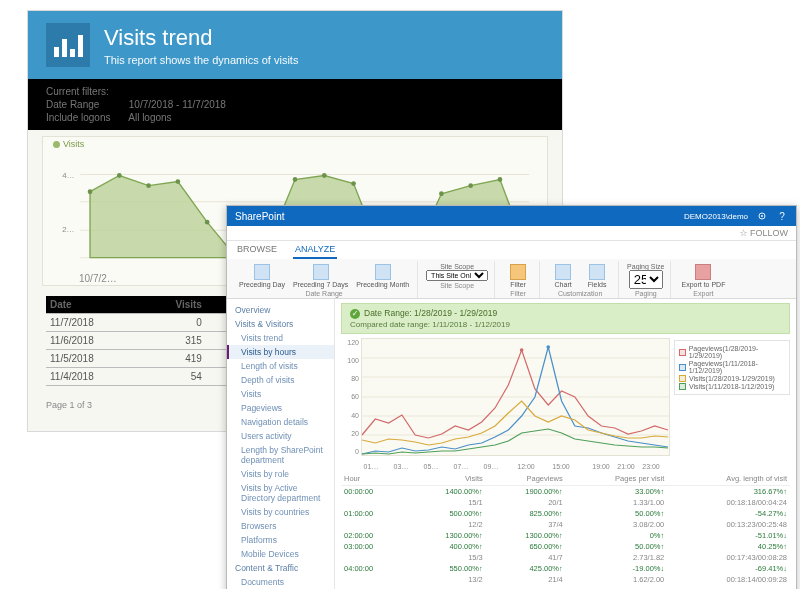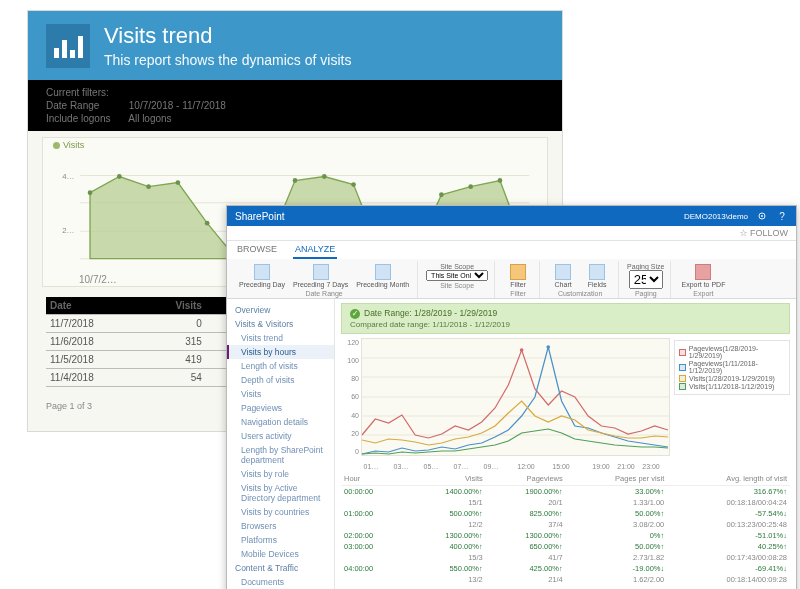--- a/index.html
+++ b/index.html
@@ -2,21 +2,21 @@
 <html><head>
 <meta charset="utf-8">
 <style>
   *{box-sizing:border-box;margin:0;padding:0;font-family:Arial,Helvetica,sans-serif}
   body{width:800px;height:589px;background:#fff;position:relative;overflow:hidden;font-size:10px;color:#555}
   
   .win-back{position:absolute;left:27px;top:10px;width:536px;height:422px;border:1px solid #d9d9d9;background:#f7f7f2}
   .hdr{background:#3d97c8;color:#fff;padding:12px 18px;display:flex;align-items:center;gap:14px}
   .hdr .logo{width:44px;height:44px;background:#2c7bab;display:flex;align-items:center;justify-content:center}
   .hdr h1{font-size:22px;font-weight:300}
-  .hdr .sub{font-size:14px;margin-top:3px;opacity:.95}
+  .hdr .sub{font-size:11px;margin-top:3px;opacity:.95}
   .filters{background:#000000;padding:6px 18px;font-size:10px;color:#777}
   .filters div{padding:1px 0}
   .filters .lbl{display:inline-block;width:80px}
   .chart-area{background:#fbfbf6;margin:6px 14px;border:1px solid #e4e2d5;padding:4px 8px 2px 8px;position:relative;height:150px}
   .chart-legend{font-size:9px;color:#7a9a4a;position:absolute;left:10px;top:2px}
   .chart-legend .sw{display:inline-block;width:7px;height:7px;background:#9abb6a;border-radius:50%;margin-right:3px;vertical-align:middle}
   .tbl{margin:10px 18px 0 18px}
   .tbl table{width:62%;border-collapse:collapse;font-size:10px}
   .tbl th,.tbl td{border-bottom:1px solid #bbb;padding:3px 4px;text-align:right}
   .tbl th:first-child,.tbl td:first-child{text-align:left}
@@ -361,21 +361,21 @@
               <td>15/1</td>
               <td>20/1</td>
               <td>1.33/1.00</td>
               <td>00:18:18/00:04:24</td>
             </tr>
             <tr class="main-row">
               <td>01:00:00</td>
               <td class="up">500.00%↑</td>
               <td class="up">825.00%↑</td>
               <td class="up">50.00%↑</td>
-              <td class="dn">-57.54%↓</td>
+              <td class="dn">-54.27%↓</td>
             </tr>
             <tr class="sub-row">
               <td></td>
               <td>12/2</td>
               <td>37/4</td>
               <td>3.08/2.00</td>
               <td>00:13:23/00:25:48</td>
             </tr>
             <tr class="main-row">
               <td>02:00:00</td>

